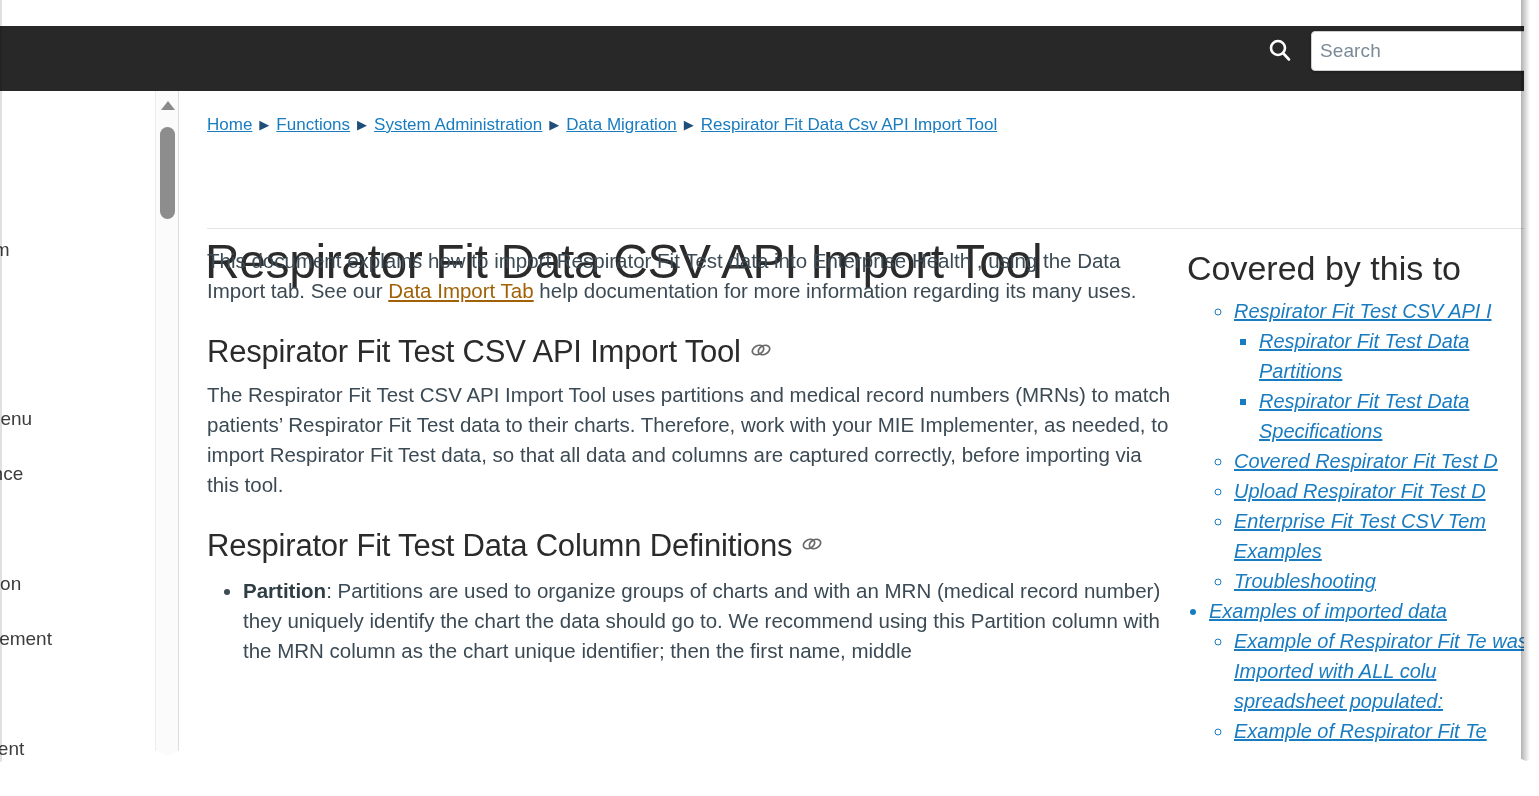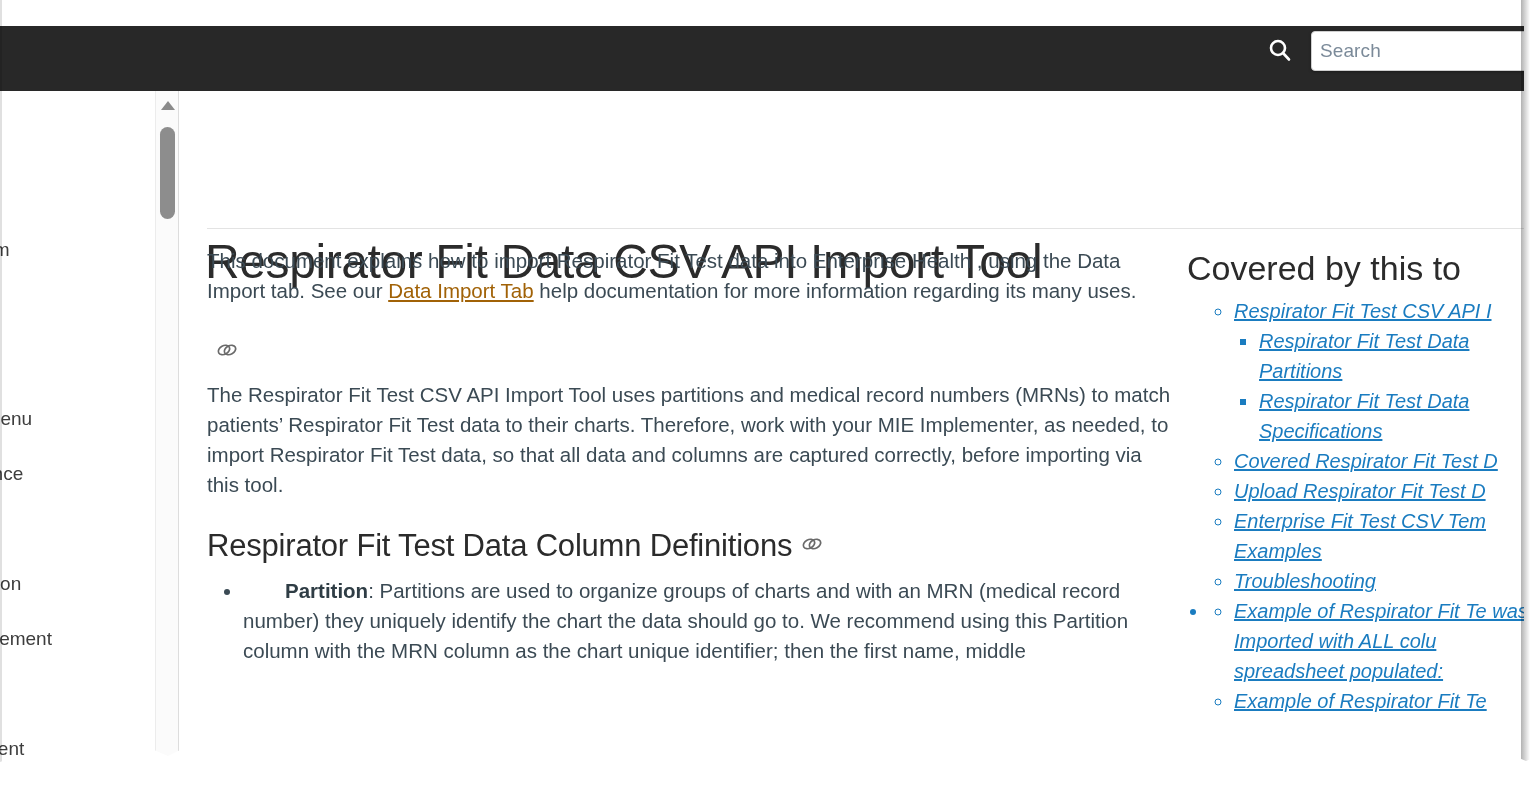--- a/index.html
+++ b/index.html
@@ -180,21 +180,21 @@
   .article ul.body-list {
     margin: 10px 0 0 0;
     padding-left: 36px;
   }
   .article ul.body-list li {
     font-size: 20.5px;
     line-height: 30px;
     color: #3b4a54;
     margin-bottom: 4px;
   }
-  .article b { font-weight: bold; color: #2f3d45; margin-left: 42px; }
+  .article b { font-weight: bold; color: #2f3d45; }
 
   
   .toc {
     position: absolute; left: 1008px; top: 155px;
     width: 360px;
     overflow: hidden;
   }
   .toc h2 {
     margin: 0 0 6px 0;
     font-size: 34px;
@@ -269,29 +269,32 @@
         <div class="lp-item" style="left:-18px; top:647px;">ment</div>
       </div>
       <div class="lp-scroll">
         <div class="lp-scroll-up"></div>
         <div class="lp-thumb"></div>
       </div>
     </div>
 
     <div class="content">
 
+      <div class="breadcrumb">
+        <a href="#">Home</a><span class="bc-sep">▶</span><a href="#">Functions</a><span class="bc-sep">▶</span><a href="#">System Administration</a><span class="bc-sep">▶</span><a href="#">Data Migration</a><span class="bc-sep">▶</span><a href="#">Respirator Fit Data Csv API Import Tool</a>
+      </div>
 
       <div class="page-title">Respirator Fit Data CSV API Import Tool</div>
 
       <div class="hr" style="top:137px;"></div>
 
       <div class="article">
         <p><span>This document explains how to import Respirator Fit Test data into Enterprise Health , using the Data Import tab. See our </span><a href="#">Data Import Tab</a><span> help documentation for more information regarding its many uses.</span></p>
 
-        <h2><span class="anchor-icon"><svg width="22" height="16" viewBox="0 0 22 16">
+        <h2><span>Respirator Fit Test CSV API Import Tool</span><span class="anchor-icon"><svg width="22" height="16" viewBox="0 0 22 16">
                 <g fill="none" stroke="#6a6a6a" stroke-width="1.7">
                   <ellipse cx="8" cy="8" rx="6" ry="4.3" transform="rotate(-28 8 8)"></ellipse>
                   <ellipse cx="14" cy="8" rx="6" ry="4.3" transform="rotate(-28 14 8)"></ellipse>
                 </g>
               </svg></span></h2>
 
         <p>The Respirator Fit Test CSV API Import Tool uses partitions and medical record numbers (MRNs) to match patients’ Respirator Fit Test data to their charts. Therefore, work with your MIE Implementer, as needed, to import Respirator Fit Test data, so that all data and columns are captured correctly, before importing via this tool.</p>
 
         <h2><span>Respirator Fit Test Data Column Definitions</span><span class="anchor-icon"><svg width="22" height="16" viewBox="0 0 22 16">
                 <g fill="none" stroke="#6a6a6a" stroke-width="1.7">
@@ -316,21 +319,21 @@
                   <li><a href="#">Respirator Fit Test Data Partitions</a></li>
                   <li><a href="#">Respirator Fit Test Data Specifications</a></li>
                 </ul>
               </li>
               <li><a href="#">Covered Respirator Fit Test D</a></li>
               <li><a href="#">Upload Respirator Fit Test D</a></li>
               <li><a href="#">Enterprise Fit Test CSV Tem Examples</a></li>
               <li><a href="#">Troubleshooting</a></li>
             </ul>
           </li>
-          <li>
+          <li><a href="#">Examples of imported data</a>
             <ul>
               <li><a href="#">Example of Respirator Fit Te was Imported with ALL colu spreadsheet populated:</a></li>
               <li><a href="#">Example of Respirator Fit Te</a></li>
             </ul>
           </li>
         </ul>
       </div>
 
     </div>
   </div>

